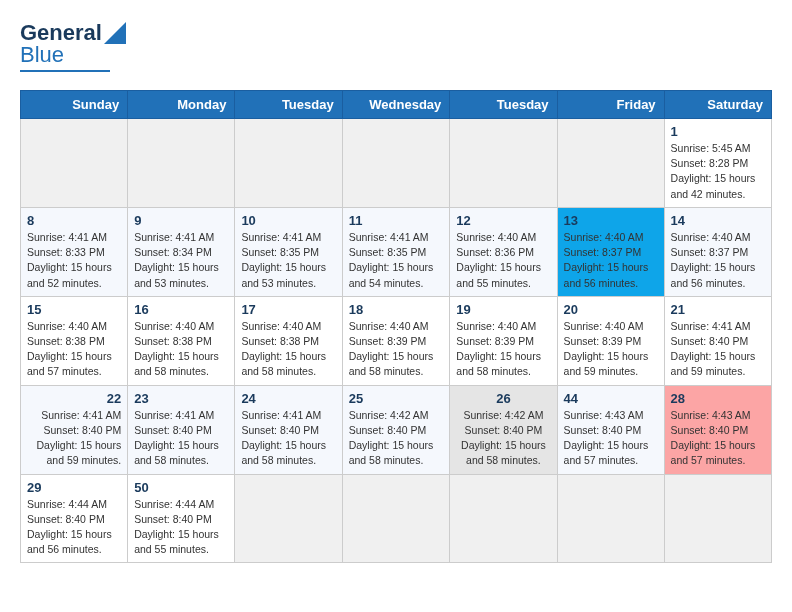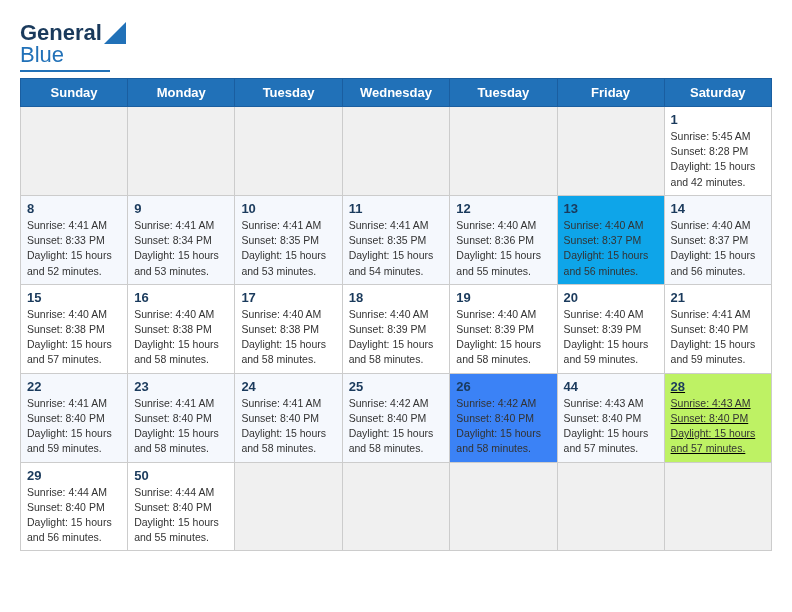--- a/index.html
+++ b/index.html
@@ -7,21 +7,21 @@
       font-family: Arial, sans-serif;
       background: #fff;
       width: 792px;
       min-height: 612px;
       padding: 20px;
     }
     .header {
       display: flex;
       justify-content: space-between;
       align-items: flex-end;
-      margin-bottom: 6px;
+      margin-bottom: 18px;
     }
     .logo {
       display: flex;
       flex-direction: column;
       align-items: flex-start;
     }
     .logo-wrapper {
       position: relative;
       display: inline-block;
     }
@@ -41,21 +41,21 @@
       width: 100%;
       border-collapse: collapse;
       border: 1px solid #ccc;
     }
     .calendar th {
       background: #2171b8;
       color: #fff;
       font-size: 13px;
       font-weight: bold;
       padding: 6px 8px;
-      text-align: center;
+      text-align: right;
       border: 1px solid #1a5ea0;
     }
     .calendar td {
       vertical-align: top;
       padding: 5px 6px;
       font-size: 10.5px;
       border: 1px solid #ccc;
       width: 108px;
       height: 80px;
       background: #fff;
@@ -179,45 +179,45 @@
         <td>
         <span class="day-number">20</span>
         <span class="day-info">Sunrise: 4:40 AM<br>Sunset: 8:39 PM<br>Daylight: 15 hours<br>and 59 minutes.</span>
       </td>
         <td>
         <span class="day-number">21</span>
         <span class="day-info">Sunrise: 4:41 AM<br>Sunset: 8:40 PM<br>Daylight: 15 hours<br>and 59 minutes.</span>
       </td>
       </tr>
       <tr>
-        <td style="background: rgb(245, 248, 253);">
+        <td style="background: rgb(245, 248, 253); text-align: right;">
         <span class="day-number">22</span>
         <span class="day-info">Sunrise: 4:41 AM<br>Sunset: 8:40 PM<br>Daylight: 15 hours<br>and 59 minutes.</span>
       </td>
         <td style="background: rgb(245, 248, 253);">
         <span class="day-number">23</span>
         <span class="day-info">Sunrise: 4:41 AM<br>Sunset: 8:40 PM<br>Daylight: 15 hours<br>and 58 minutes.</span>
       </td>
         <td style="background: rgb(245, 248, 253);">
         <span class="day-number">24</span>
         <span class="day-info">Sunrise: 4:41 AM<br>Sunset: 8:40 PM<br>Daylight: 15 hours<br>and 58 minutes.</span>
       </td>
         <td style="background: rgb(245, 248, 253);">
         <span class="day-number">25</span>
         <span class="day-info">Sunrise: 4:42 AM<br>Sunset: 8:40 PM<br>Daylight: 15 hours<br>and 58 minutes.</span>
       </td>
-        <td style="background: #3b82f6;">
+        <td style="background: #e5e5e5; text-align: center;">
         <span class="day-number">26</span>
         <span class="day-info">Sunrise: 4:42 AM<br>Sunset: 8:40 PM<br>Daylight: 15 hours<br>and 58 minutes.</span>
       </td>
         <td style="background: rgb(245, 248, 253);">
         <span class="day-number">44</span>
         <span class="day-info">Sunrise: 4:43 AM<br>Sunset: 8:40 PM<br>Daylight: 15 hours<br>and 57 minutes.</span>
       </td>
-        <td style="background: #bef264; text-decoration: underline;">
+        <td style="background: #fca5a5;">
         <span class="day-number">28</span>
         <span class="day-info">Sunrise: 4:43 AM<br>Sunset: 8:40 PM<br>Daylight: 15 hours<br>and 57 minutes.</span>
       </td>
       </tr>
       <tr>
         <td>
         <span class="day-number">29</span>
         <span class="day-info">Sunrise: 4:44 AM<br>Sunset: 8:40 PM<br>Daylight: 15 hours<br>and 56 minutes.</span>
       </td>
         <td>

